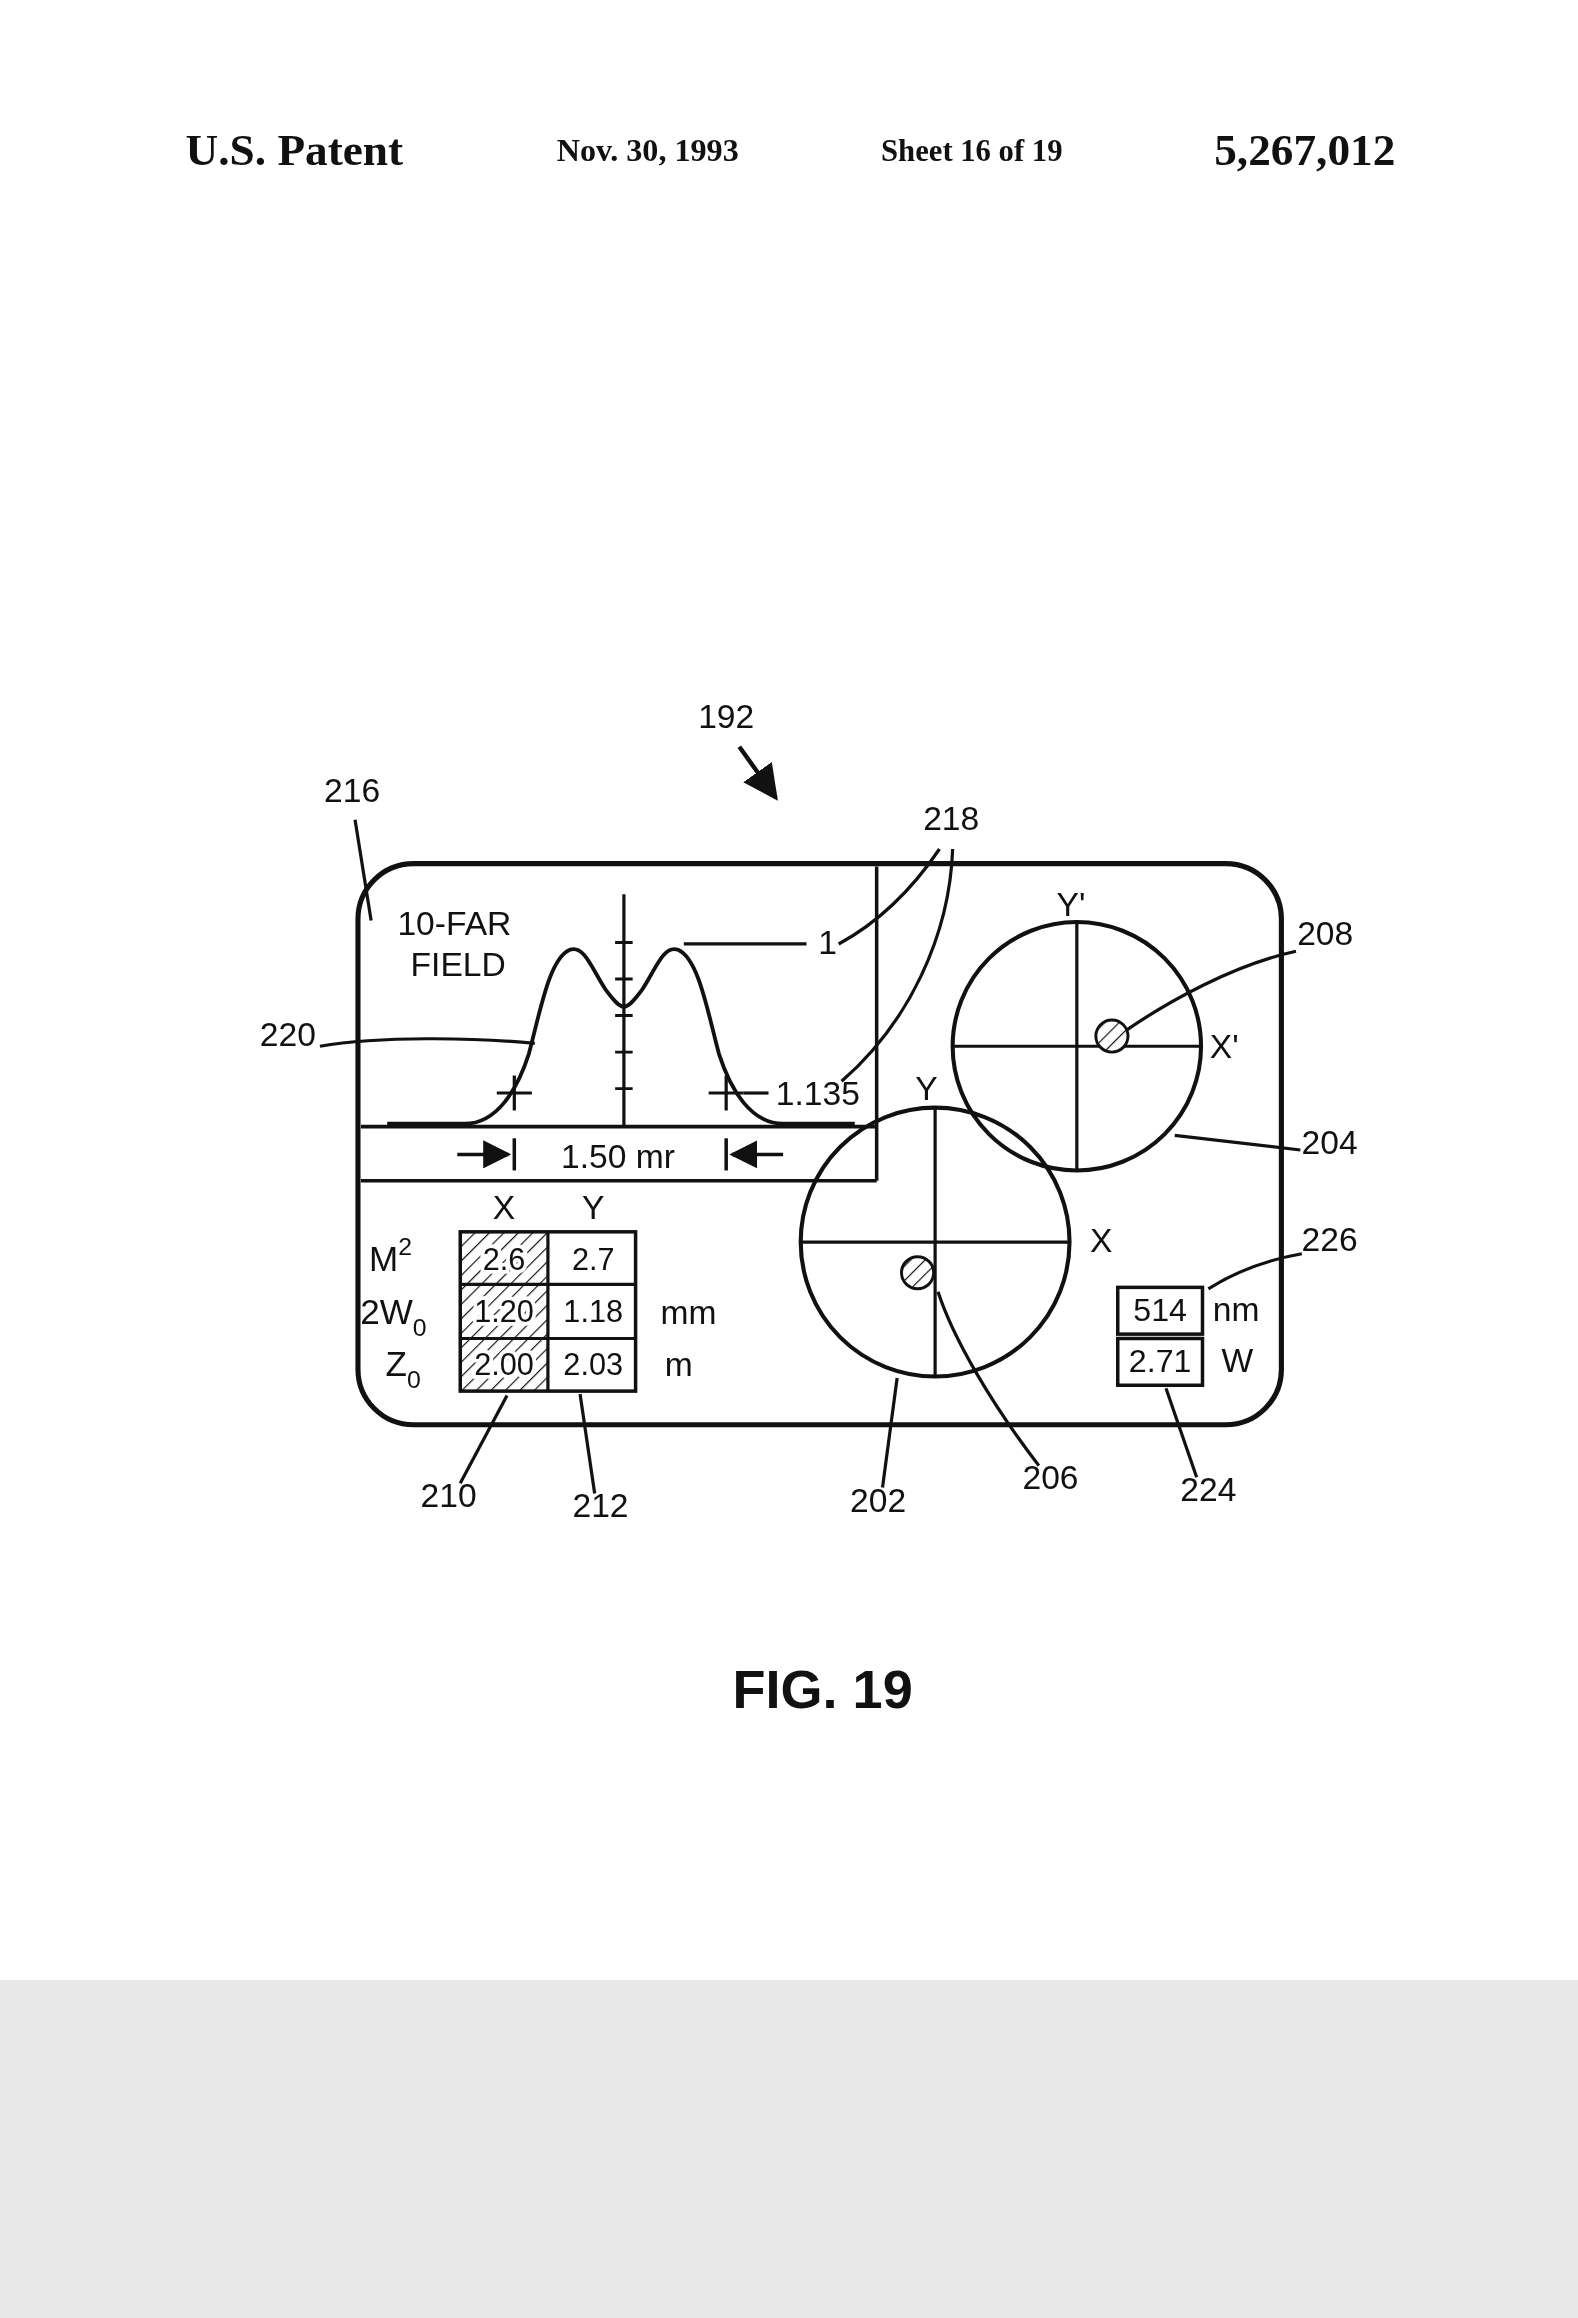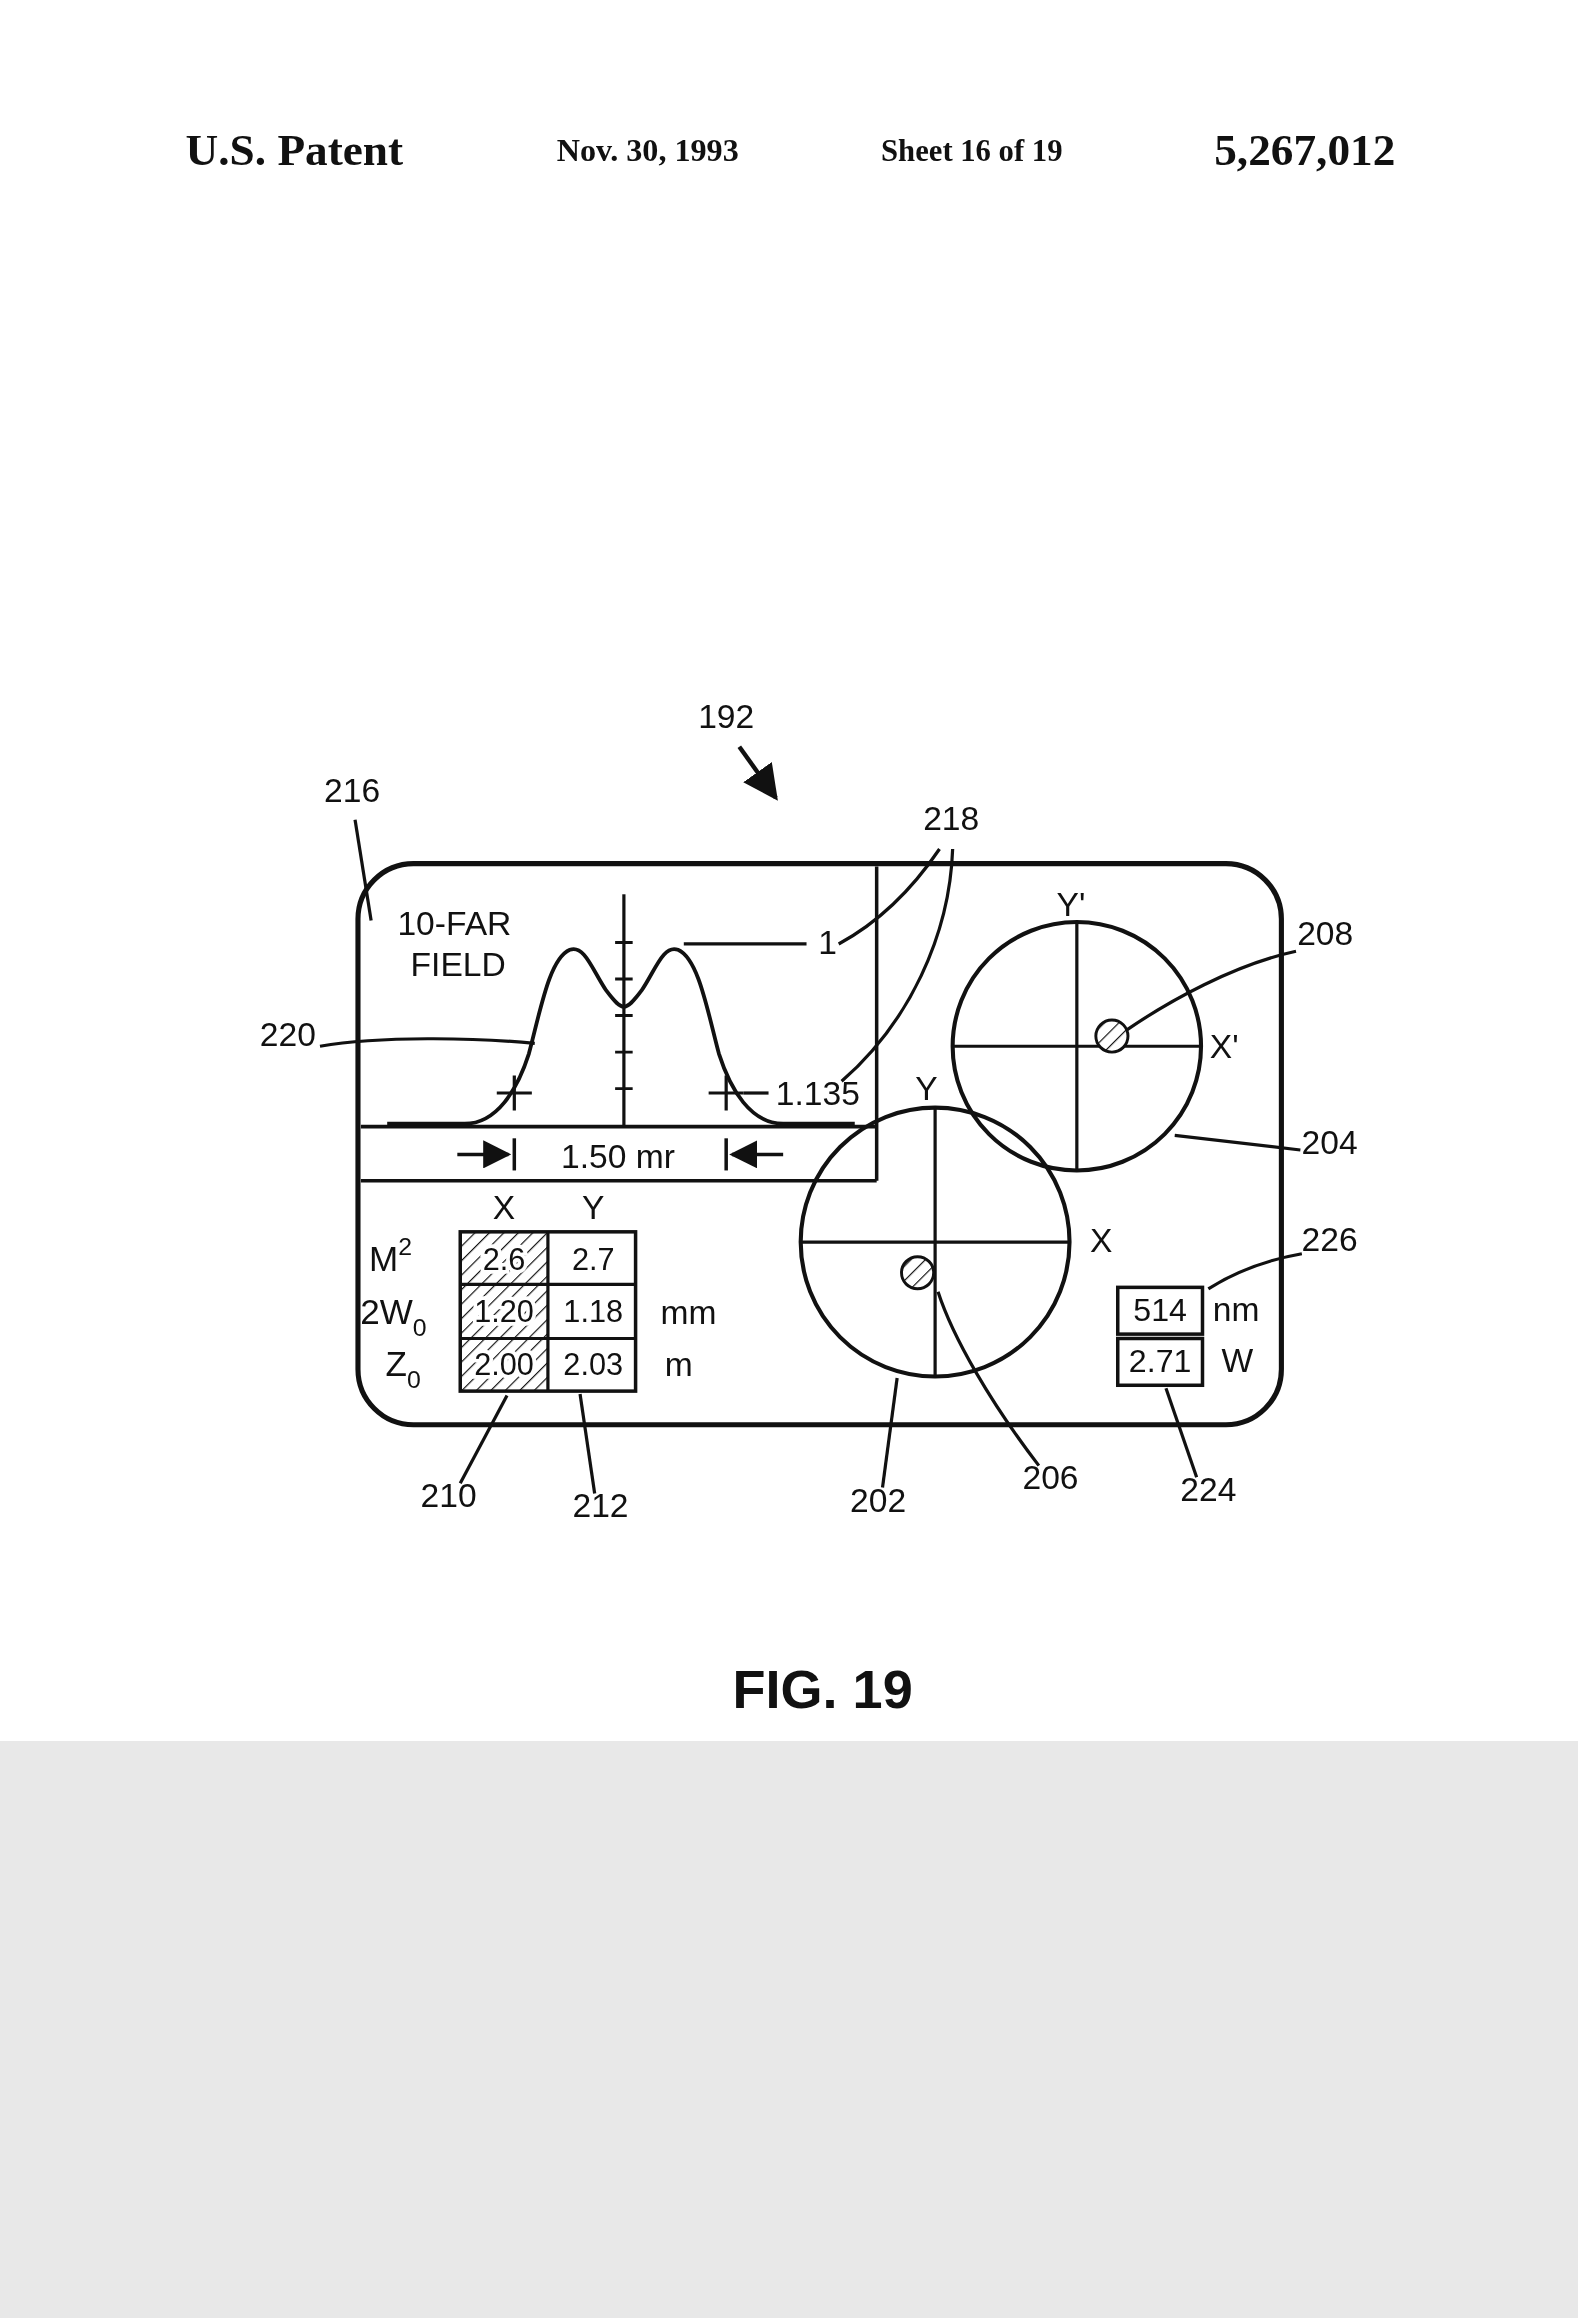--- a/index.html
+++ b/index.html
@@ -1,19 +1,19 @@
 <!DOCTYPE html>
 <html style="font-size:11px"><head>
 <meta charset="utf-8">
 <style>
   html,body{margin:0;padding:0;background:#e8e8e8;}
   .page{
     position:relative;
     width:1578px;
-    height:1741px;
+    height:1980px;
     background:#ffffff;
     overflow:hidden;
   }
   svg{position:absolute;inset:0;display:block;}
   .serif{font-family:"Liberation Serif", serif;}
   .sans{font-family:"Liberation Sans", sans-serif;}
   text{fill:#111;}
   .ln{stroke:#111;fill:none;}
   .onhatch{paint-order:stroke;stroke:#ffffff;stroke-width:5px;}
 </style>

